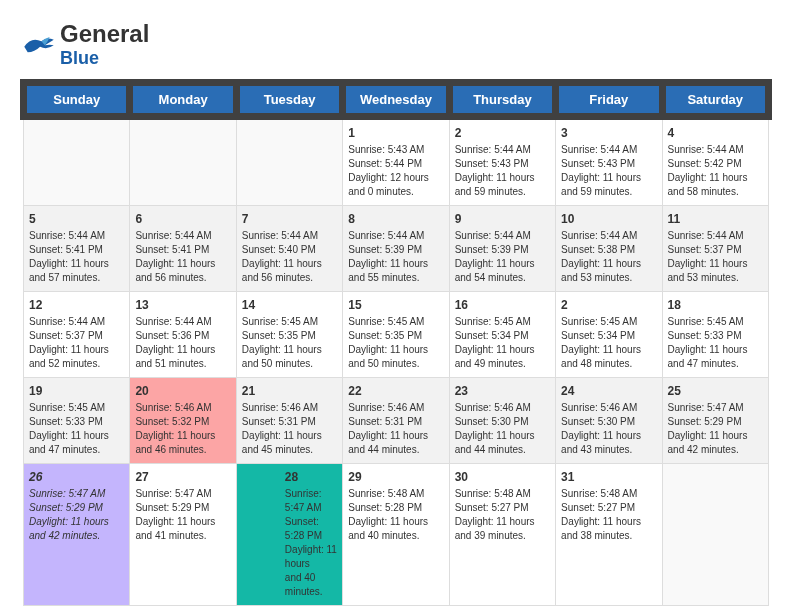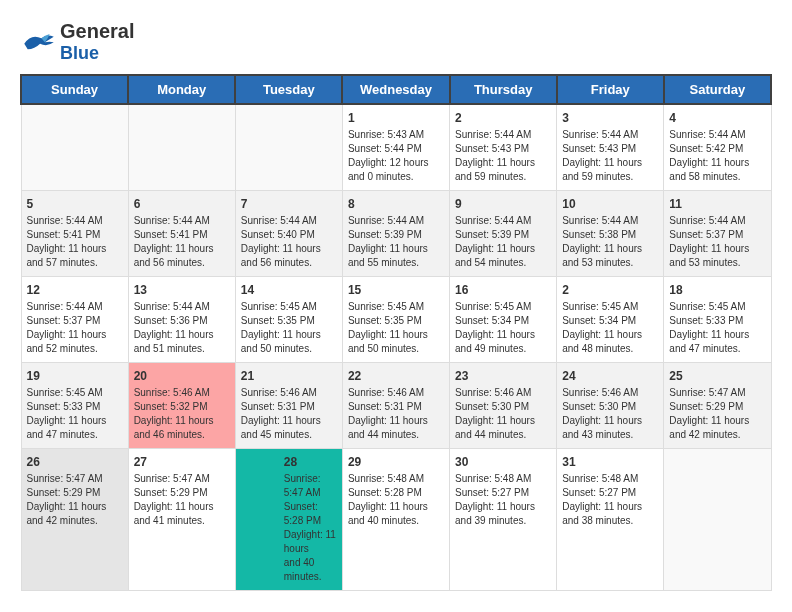--- a/index.html
+++ b/index.html
@@ -47,21 +47,21 @@
       border-collapse: collapse;
       table-layout: fixed;
     }
     .calendar-table th {
       background-color: #2a6db5;
       color: #fff;
       text-align: center;
       padding: 6px 4px;
       font-size: 13px;
       font-weight: bold;
-      border: 2px solid #404040;
+      border: 7px solid #404040;
     }
     .calendar-table td {
       vertical-align: top;
       padding: 6px 5px;
       border: 1px solid #ddd;
       font-size: 10.5px;
       color: #333;
       height: 80px;
       background: #fff;
     }
@@ -90,21 +90,21 @@
 <body>
 
 <div class="header">
   <div class="logo">
     <div class="logo-text-wrap">
       <svg class="logo-bird" viewBox="0 0 50 35" xmlns="http://www.w3.org/2000/svg">
         <path d="M5 20 Q15 5 30 12 Q38 5 48 10 Q40 15 35 18 Q42 16 48 18 Q38 25 28 20 Q20 28 10 28 Z" fill="#1a5fa8"></path>
         <path d="M30 12 Q35 8 42 6 Q40 12 35 18 Z" fill="#4a9fd4"></path>
       </svg>
       <div>
-        <span style="font-size:20px;font-weight:bold;color:#333;">General</span><br>
+        <span style="font-size:24px;font-weight:bold;color:#333;">General</span><br>
         <span style="font-size:18px;font-weight:bold;color:#1a5fa8;">Blue</span>
       </div>
     </div>
   </div>
   <div class="title-section">
     <div class="month-title"></div>
     <div class="location-title"></div>
   </div>
 </div>
 
@@ -301,21 +301,21 @@
         </td>
         <td style="background: rgb(242, 242, 242);">
           <span class="day-number">25</span>
           <div class="cell-info" style="white-space: pre-line;">Sunrise: 5:47 AM
 Sunset: 5:29 PM
 Daylight: 11 hours
 and 42 minutes.</div>
         </td>
       </tr>
       <tr>
-        <td style="background: #e5e5e5;">
+        <td style="background: #c4b5fd; font-style: italic;">
           <span class="day-number">26</span>
           <div class="cell-info" style="white-space: pre-line;">Sunrise: 5:47 AM
 Sunset: 5:29 PM
 Daylight: 11 hours
 and 42 minutes.</div>
         </td>
         <td style="background: rgb(255, 255, 255);">
           <span class="day-number">27</span>
           <div class="cell-info" style="white-space: pre-line;">Sunrise: 5:47 AM
 Sunset: 5:29 PM

